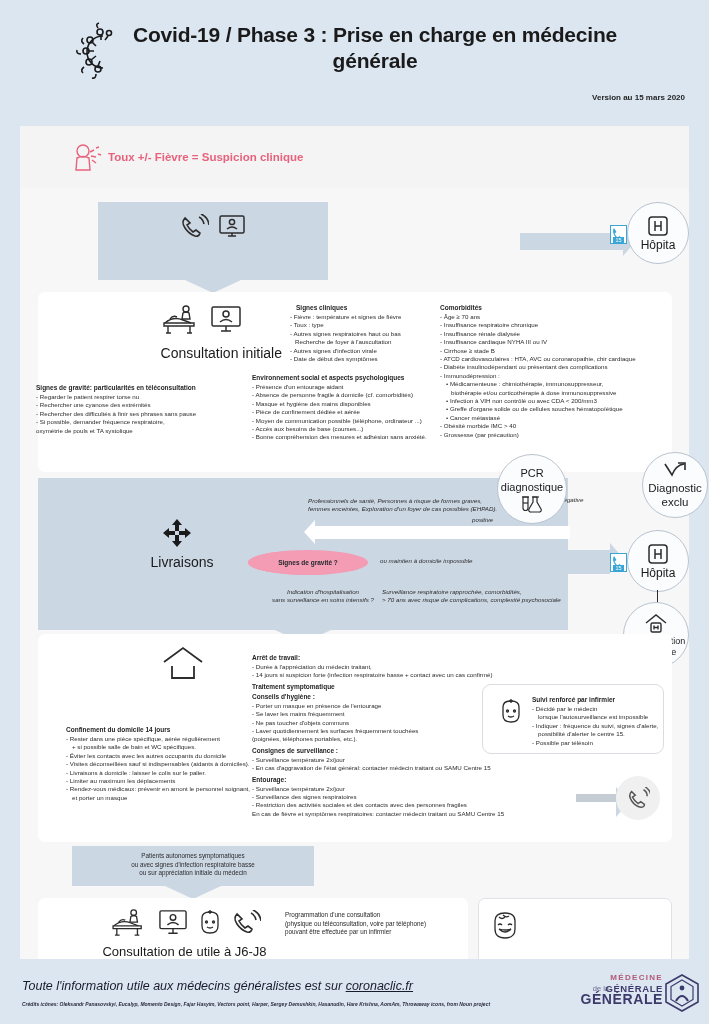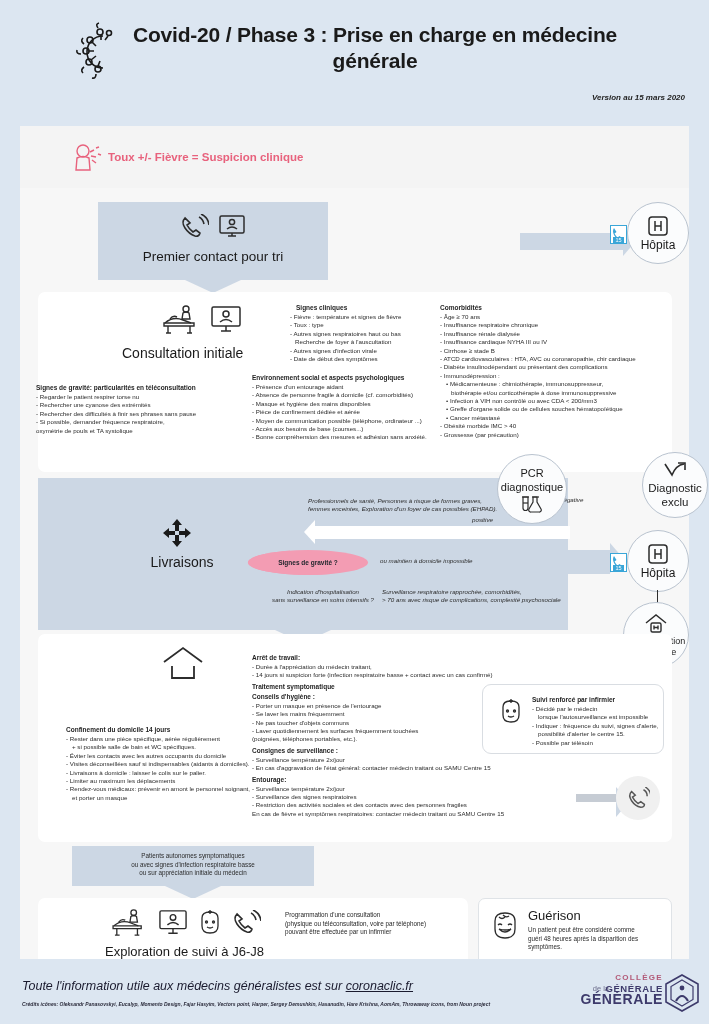--- a/index.html
+++ b/index.html
@@ -15,21 +15,21 @@
 
   
   .header { position:absolute; left:0; top:0; width:709px; height:112px; background:#dce6f1; }
   .virus-icon { position:absolute; left:70px; top:20px; width:66px; height:66px; }
   .title {
     position:absolute; left:110px; top:22px; width:530px;
     text-align:center; font-size:21px; line-height:26px; font-weight:bold;
     color:#1a1a1a; letter-spacing:-0.2px;
   }
   .version {
-    position:absolute; right:24px; top:105px; font-size:8px; font-style:italic;
+    position:absolute; right:24px; top:105px; font-size:8px; 
     font-weight:bold; color:#1f1f1f; transform:translateY(-12px);
   }
 
   
   .canvas { position:absolute; left:20px; top:126px; width:669px; height:985px; background:#f7f7f7; }
 
   
   .suspicion { position:absolute; left:0; top:0; width:669px; height:62px; background:#f4f4f4; }
   .susp-icon { position:absolute; left:52px; top:16px; width:30px; height:32px; }
   .susp-text { position:absolute; left:88px; top:25px; font-size:11.5px; font-weight:bold; color:#e8627d; }
@@ -79,21 +79,21 @@
     position:absolute; border-radius:50%; border:1px solid #b9c3cf; background:#fbfcfd;
     display:flex; flex-direction:column; align-items:center; justify-content:center;
     text-align:center; font-size:12px; line-height:14px; color:#1a1a1a;
   }
   .circ .ci { margin-bottom:1px; }
 
   
   .card { position:absolute; background:#ffffff; border-radius:7px; }
   .ci-card { left:18px; top:166px; width:634px; height:180px; }
   .ci-icons { position:absolute; left:122px; top:178px; width:120px; text-align:center; }
-  .ci-label { position:absolute; left:102px; top:218px; width:160px; text-align:left; font-size:14px; line-height:18px; color:#1a1a1a; }
+  .ci-label { position:absolute; left:102px; top:218px; width:160px; text-align:right; font-size:14px; line-height:18px; color:#1a1a1a; }
 
   .txtblk { position:absolute; }
   .txtblk h4 { font-size:6.5px; font-weight:bold; color:#1f1f1f; margin-bottom:2px; }
   .txtblk li { list-style:none; font-size:6.2px; line-height:8.4px; color:#2b2b2b; }
   .txtblk li.sub { padding-left:6px; }
   .txtblk li.sub2 { padding-left:11px; }
 
   
   .or-block { left:18px; top:352px; width:530px; height:152px; }
   .or-icon { position:absolute; left:142px; top:392px; width:40px; text-align:center; font-size:26px; }
@@ -152,21 +152,21 @@
             <circle cx="16" cy="31" r="3"></circle>
           <circle cx="19" cy="42" r="3"></circle>
             <circle cx="28" cy="49" r="3"></circle>
           <circle cx="30" cy="12" r="3"></circle>
             <circle cx="39" cy="13" r="2.5"></circle>
           <path d="M22 22 l4 4 M19 31 l5 0 M21 40 l5 -4 M28 46 l2 -5 M31 15 l0 5 M38 16 l-3 4"></path>
           <path d="M14 24 q-4 -3 -1 -6 M11 34 q-5 0 -4 -4 M14 47 q-4 3 -1 6 M26 54 q0 5 -4 4 M28 8 q-3 -4 1 -5"></path>
         </g>
       </svg>
     </div>
-    <div class="title">Covid-20 / Phase 3 : Prise en charge en médecine générale</div>
+    <div class="title">Covid-19 / Phase 3 : Prise en charge en médecine générale</div>
     <div class="version">Version au 15 mars 2020</div>
   </div>
 
   <div class="canvas">
 
     <div class="suspicion"></div>
     <div class="susp-icon">
       <svg width="30" height="32" viewBox="0 0 30 32">
         <g fill="none" stroke="#e8627d" stroke-width="1.4">
           <circle cx="11" cy="9" r="6"></circle>
@@ -187,21 +187,20 @@
       </svg>
       <svg width="30" height="26" viewBox="0 0 30 26">
         <g fill="none" stroke="#2c2c2c" stroke-width="1.5">
           <rect x="3" y="2" width="24" height="17" rx="1.5"></rect>
           <circle cx="15" cy="8" r="2.6"></circle>
           <path d="M10 15 q5 -4 10 0"></path>
           <path d="M11 22 h8 M15 19 v3"></path>
         </g>
       </svg>
     </div>
-    <div class="s1-label">Premier contact pour tri</div>
 
     <div class="arrow-right" style="left:500px; top:107px; width:103px;"></div>
     <div class="circ" style="left:607px; top:76px; width:62px; height:62px;">
       <span class="ci">
         <svg width="22" height="22" viewBox="0 0 22 22">
             <g fill="none" stroke="#2c2c2c" stroke-width="1.5">
           <rect x="2" y="2" width="18" height="18" rx="3"></rect>
               <path d="M8 6 v10 M14 6 v10 M8 11 h6"></path>
             </g>
           </svg>
@@ -544,55 +543,49 @@
           <path d="M10 18 q3 2 6 0"></path>
           </g>
       </svg>
       <svg width="30" height="26" viewBox="0 0 30 26">
         <g fill="none" stroke="#2c2c2c" stroke-width="1.6">
           <path d="M6 4 q-4 4 0 10 q4 6 10 8 q4 1 5 -3 l-4 -3 l-3 2 q-4 -3 -6 -7 l3 -2 z"></path>
           <path d="M20 3 q4 2 5 7 M22 0 q7 3 8 11"></path>
           </g>
       </svg>
     </div>
-    <div class="fu-label">Exploration de suivi à J6-J8</div>
+    <div class="fu-label">Consultation de utile à J6-J8</div>
     <div class="txtblk" style="left:265px; top:785px; width:170px;">
       <div style="font-size:6.3px; line-height:8.6px;">Programmation d'une consultation</div>
       <div style="font-size:6.3px; line-height:8.6px;">(physique ou téléconsultation, voire par téléphone)</div>
       <div style="font-size:6.3px; line-height:8.6px;">pouvant être effectuée par un infirmier</div>
     </div>
 
     <div class="card gu-card"></div>
     <div style="position:absolute; left:470px; top:784px;">
       <svg width="30" height="32" viewBox="0 0 30 32">
           <g fill="none" stroke="#2c2c2c" stroke-width="1.3">
         <path d="M5 11 q0 -8 10 -8 q10 0 10 8 l0 8 q0 9 -10 9 q-10 0 -10 -9 z"></path>
         <path d="M9 7 q3 3 6 0 M13 5 q3 3 6 1"></path>
         <path d="M8 15 q2 -2 4 0 M18 15 q2 -2 4 0"></path>
         <path d="M9 19 q6 6 12 0 q-6 2 -12 0"></path>
           </g>
         </svg>
     </div>
-    <div style="position:absolute; left:508px; top:782px; width:132px;">
-      <div style="font-size:13px; color:#1a1a1a; margin-bottom:3px;">Guérison</div>
-      <div style="font-size:6.3px; line-height:8.6px; color:#2b2b2b;">Un patient peut être considéré comme</div>
-      <div style="font-size:6.3px; line-height:8.6px; color:#2b2b2b;">guéri 48 heures après la disparition des</div>
-      <div style="font-size:6.3px; line-height:8.6px; color:#2b2b2b;">symptômes.</div>
-    </div>
 
   </div>
 
   <div class="footer">
     <div class="foot-line">
       <span>Toute l'information utile aux médecins généralistes est sur </span><a href="#">coronaclic.fr</a>
     </div>
     <div class="credits">Crédits icônes: Oleksandr Panasovskyi, Eucalyp, Momento Design, Fajar Hasyim, Vectors point,  Harper, Sergey Demushkin, Hasanudin, Hare Krishna, AomAm,  Throwaway icons, from Noun project</div>
     <div class="lg-dela">de la</div>
     <div class="logo-txt">
-      <div class="lg1">COLLÈGE</div>
+      <div class="lg1">MÉDECINE</div>
       <div class="lg2">GÉNÉRALE</div>
       <div class="lg3">GÉNÉRALE</div>
     </div>
     <div style="position:absolute; right:8px; top:14px;">
       <svg width="38" height="40" viewBox="0 0 38 40">
         <polygon points="19,2 35,11 35,29 19,38 3,29 3,11" fill="none" stroke="#3d3a6b" stroke-width="1.6"></polygon>
         <polygon points="19,7 30,13.5 30,26.5 19,33 8,26.5 8,13.5" fill="none" stroke="#3d3a6b" stroke-width="1.2"></polygon>
         <circle cx="19" cy="15" r="2.4" fill="#3d3a6b"></circle>
         <path d="M13 28 q6 -10 12 0" fill="none" stroke="#3d3a6b" stroke-width="2.2"></path>
       </svg>

